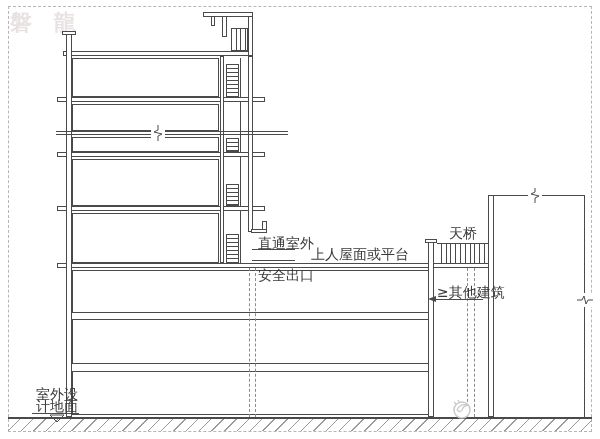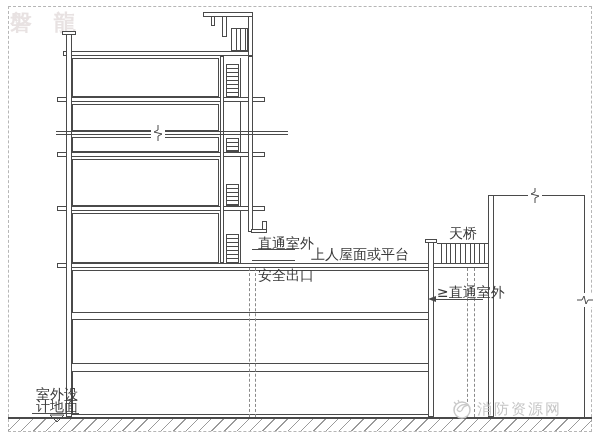--- a/index.html
+++ b/index.html
@@ -108,21 +108,21 @@
 
   <div class="abs lbl" style="left:258px;top:238px;font-family:Liberation Serif, serif;">直通室外</div>
   <div class="abs hline" style="left:252px;top:249px;width:43px;height:1px;"></div>
   <div class="abs lbl" style="left:258px;top:250px;margin-top:20px;">安全出口</div>
   <div class="abs hline" style="left:252px;top:260px;width:43px;height:1px;"></div>
 
   <div class="abs lbl" style="left:311px;top:249px;">上人屋面或平台</div>
 
   <div class="abs lbl" style="left:449px;top:228px;">天桥</div>
 
-  <div class="abs lbl" style="left:437px;top:287px;">≥直通室外</div>
+  <div class="abs lbl" style="left:437px;top:287px;">≥其他建筑</div>
   <div class="abs hline" style="left:435px;top:299px;width:48px;height:1px;"></div>
   <div class="abs arrow-left" style="left:428px;top:296px;"></div>
 
 
   <div class="abs lbl" style="left:36px;top:389px;">室外设</div>
   <div class="abs lbl" style="left:36px;top:401px;">计地面</div>
   <div class="abs hline" style="left:32px;top:413px;width:47px;height:1px;"></div>
   <div class="abs" style="left:49px;top:414px;width:16px;height:9px;">
     <svg width="16" height="9" viewBox="0 0 16 9">
       <polygon points="1,1 15,1 8,8" fill="none" stroke="#4a4a4a" stroke-width="1"></polygon>
@@ -130,16 +130,15 @@
   </div>
 
   <div class="abs wmR" style="left:451px;top:398px;">
     <span>
       <svg width="22" height="22" viewBox="0 0 22 22">
         <circle cx="11" cy="12" r="8" fill="#ffffff" stroke="#c9c9c9" stroke-width="1.5"></circle>
         <path d="M6,12 q3,-7 11,-5 q-5,1 -6,5 q-2,3 -5,0" fill="none" stroke="#c9c9c9" stroke-width="1.3"></path>
         <path d="M3,4 l2,2 M7,2 l1,2" fill="none" stroke="#c9c9c9" stroke-width="1.3"></path>
       </svg>
     </span>
-    <span>消防资源网</span>
   </div>
 
 </div>
 
 </body></html>

